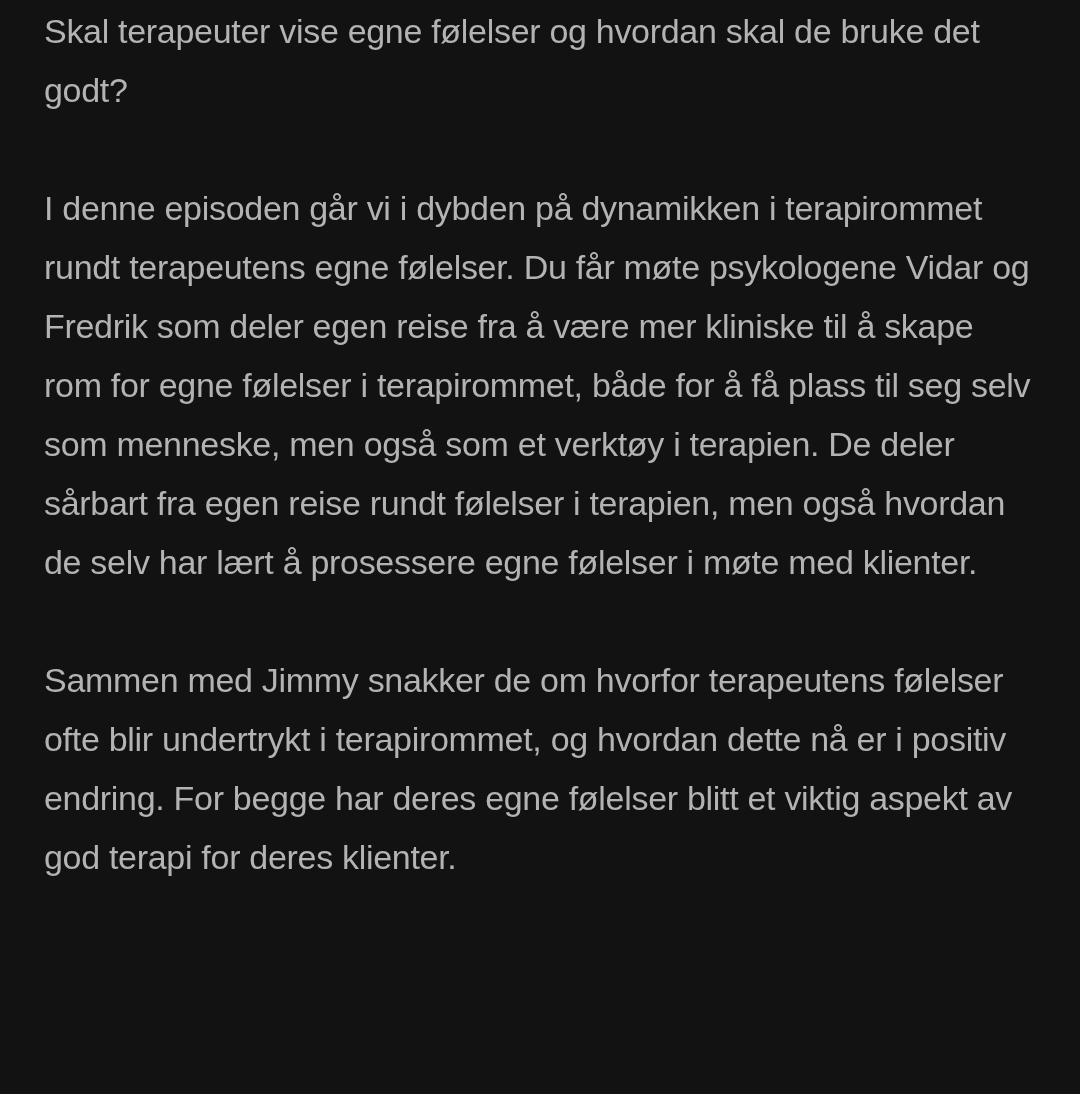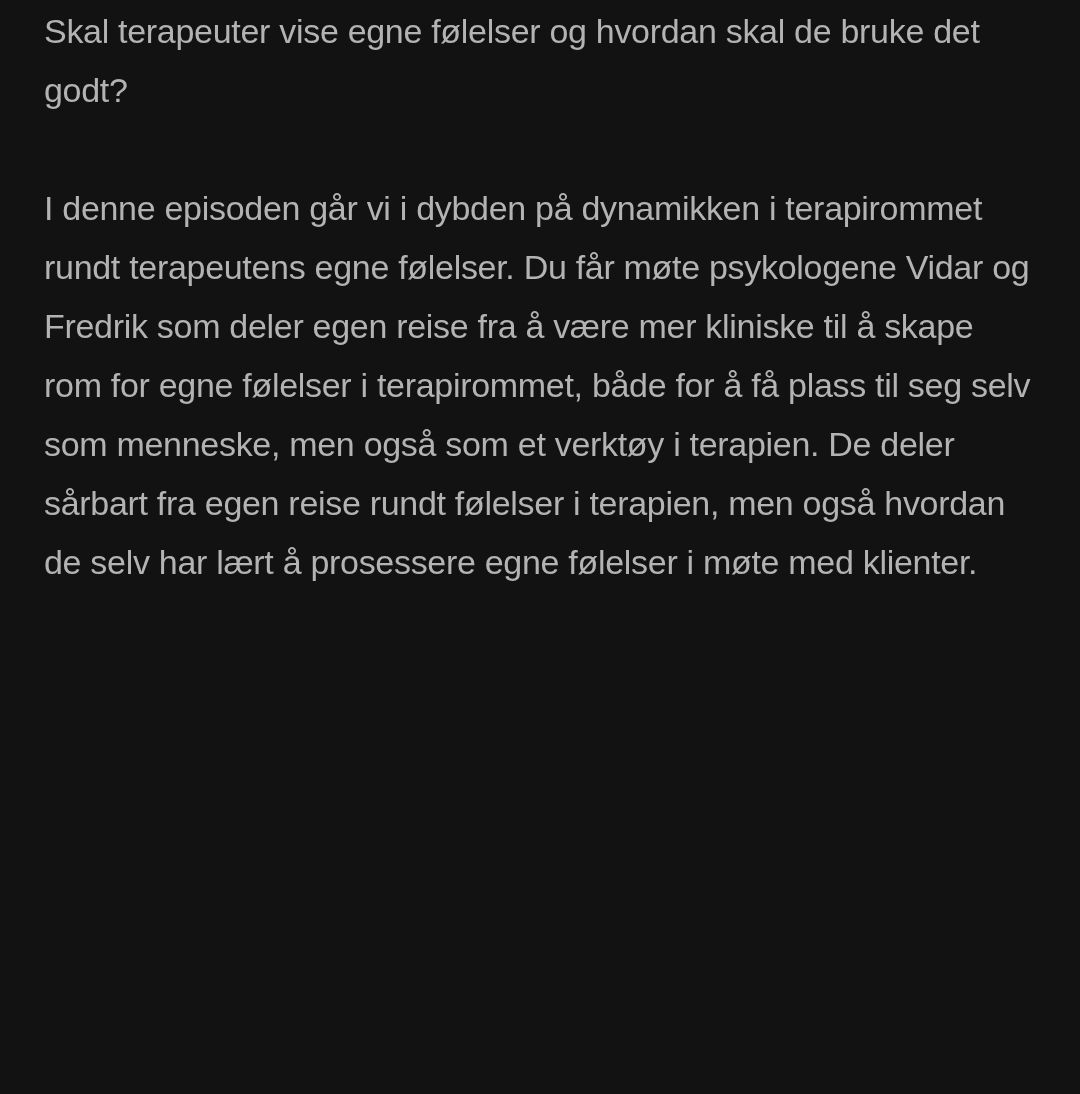--- a/index.html
+++ b/index.html
@@ -31,13 +31,14 @@
   .description p:last-child {
     margin-bottom: 0;
   }
 </style>
 </head>
 <body style="background: rgb(18, 18, 18);">
 
 <main class="description" style="color: rgb(179, 179, 179);">
   <p>Skal terapeuter vise egne følelser og hvordan skal de bruke det godt?</p>
   <p>I denne episoden går vi i dybden på dynamikken i terapirommet rundt terapeutens egne følelser. Du får møte psykologene Vidar og Fredrik som deler egen reise fra å være mer kliniske til å skape rom for egne følelser i terapirommet, både for å få plass til seg selv som menneske, men også som et verktøy i terapien. De deler sårbart fra egen reise rundt følelser i terapien, men også hvordan de selv har lært å prosessere egne følelser i møte med klienter.</p>
+  <p>Sammen med Jimmy snakker de om hvorfor terapeutens følelser ofte blir undertrykt i terapirommet, og hvordan dette nå er i positiv endring. For begge har deres egne følelser blitt et viktig aspekt av god terapi for deres klienter.</p>
 </main>
 
 </body></html>

